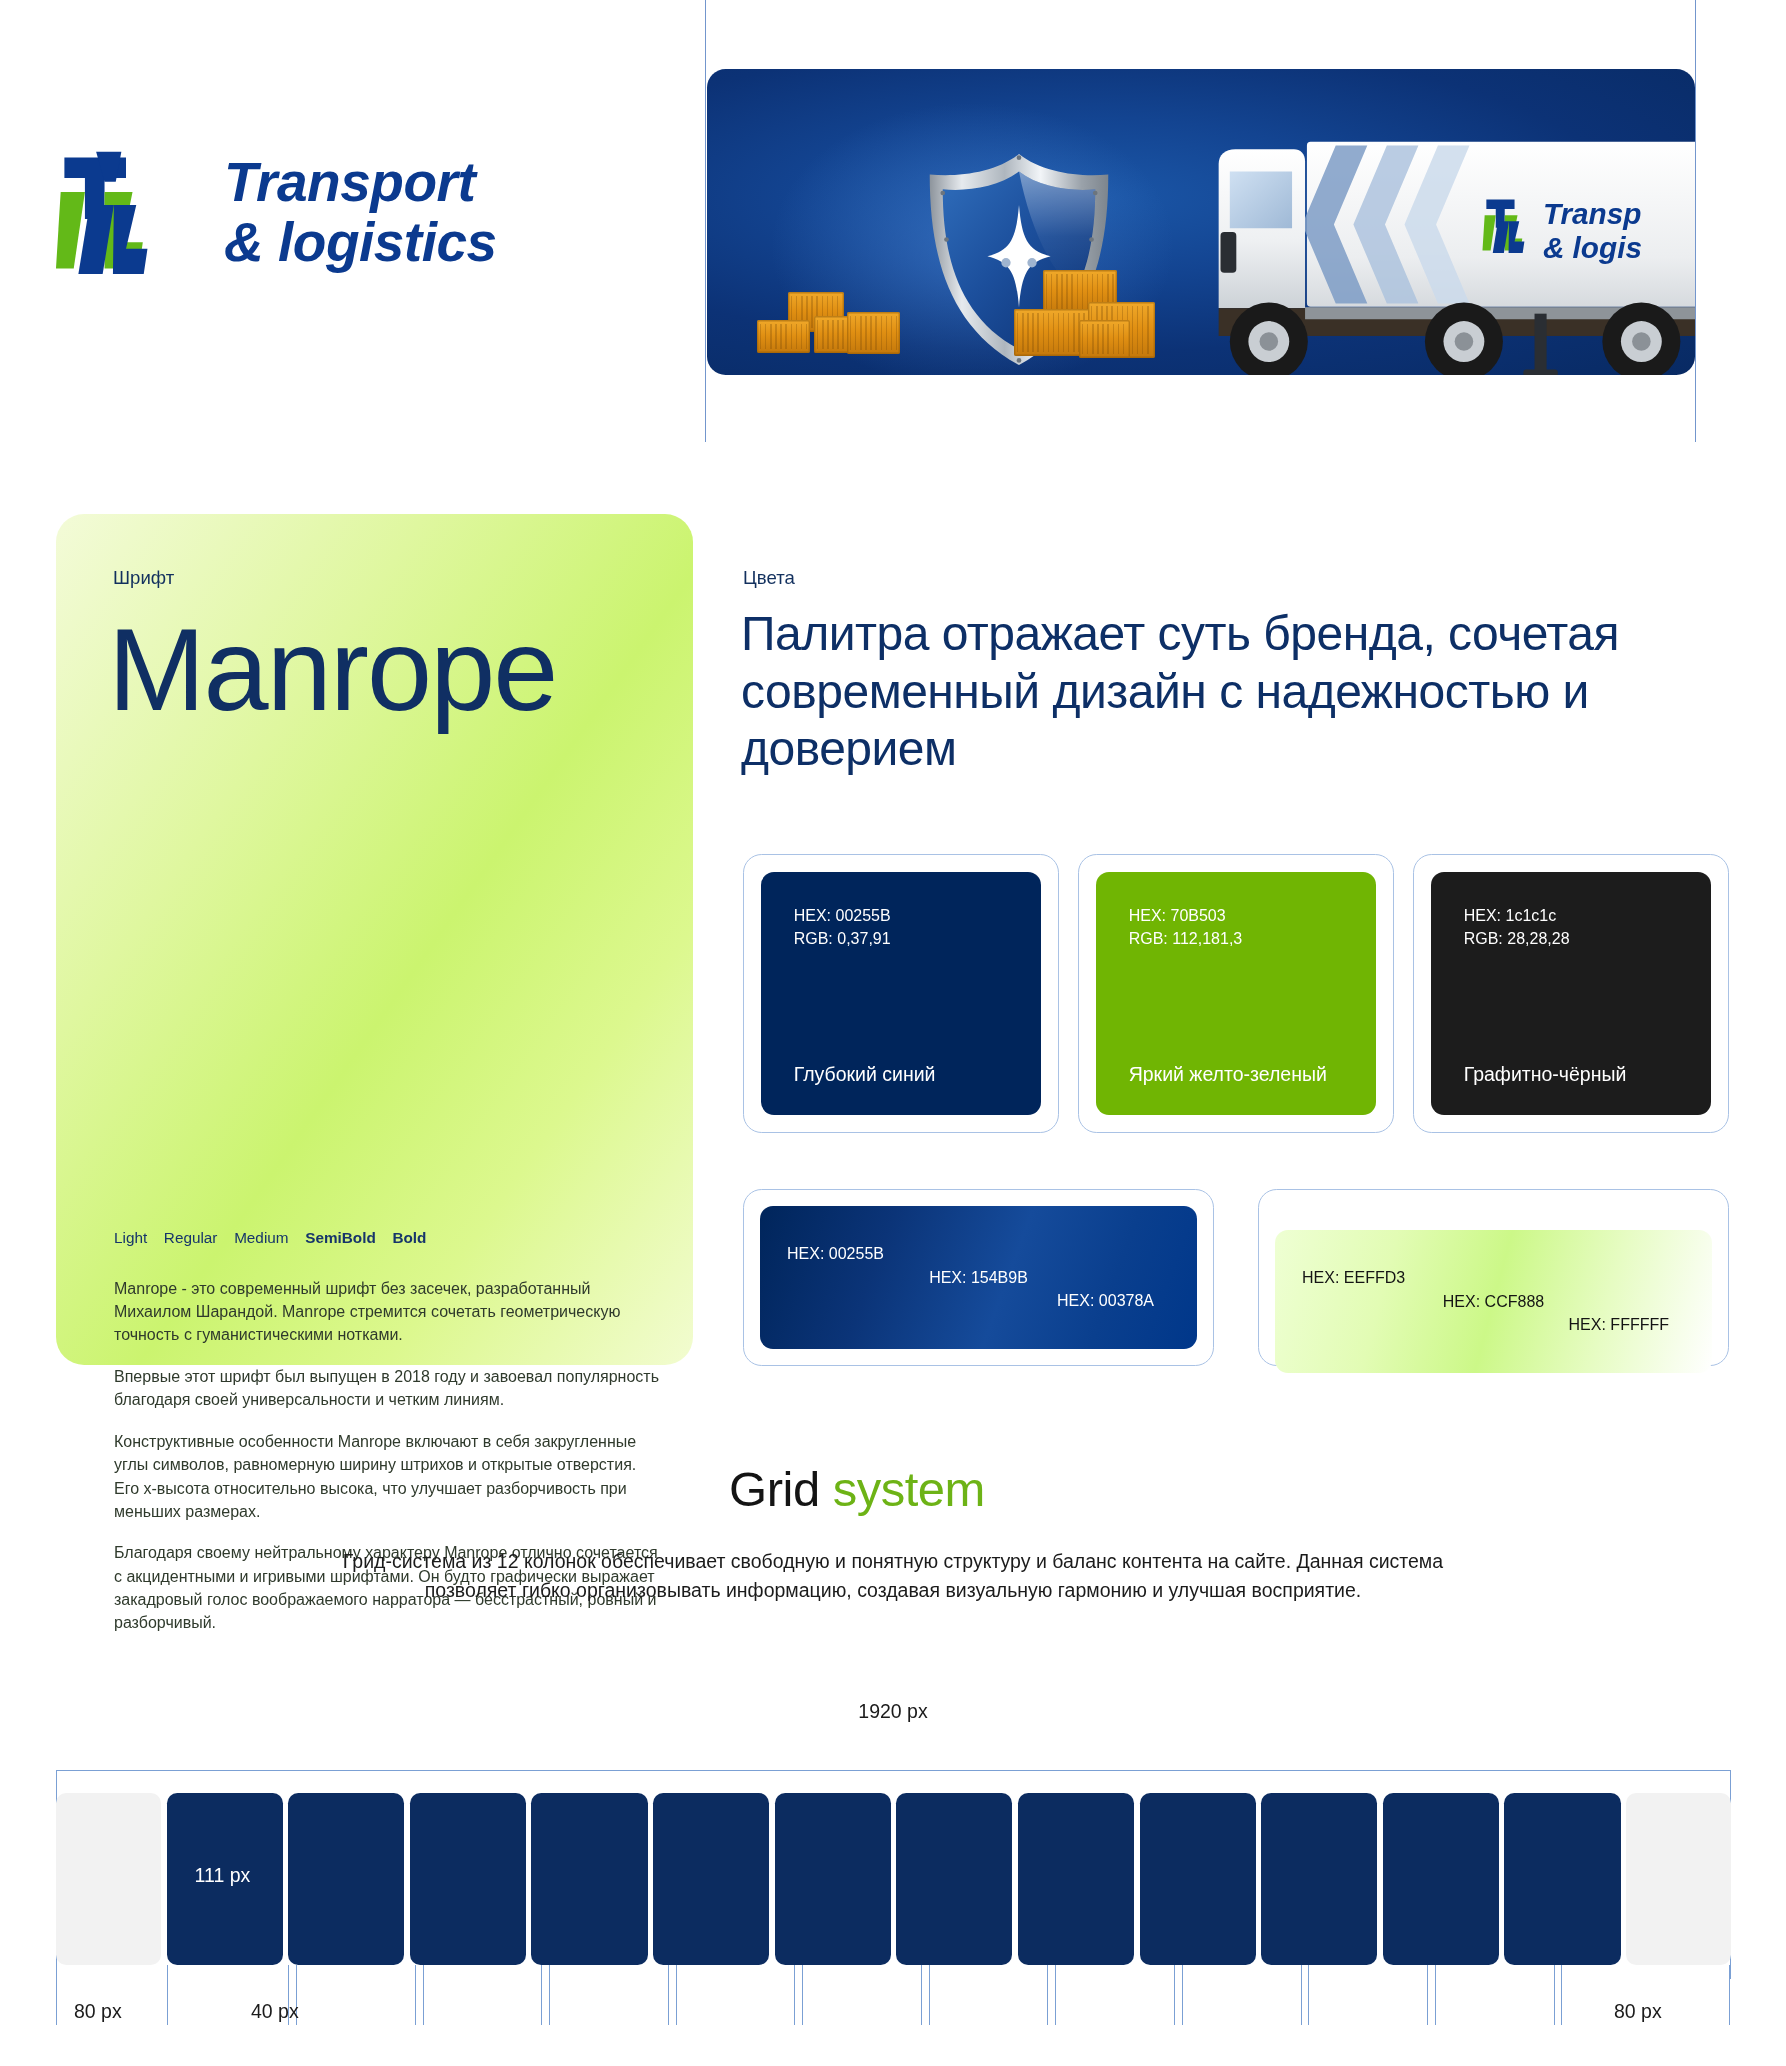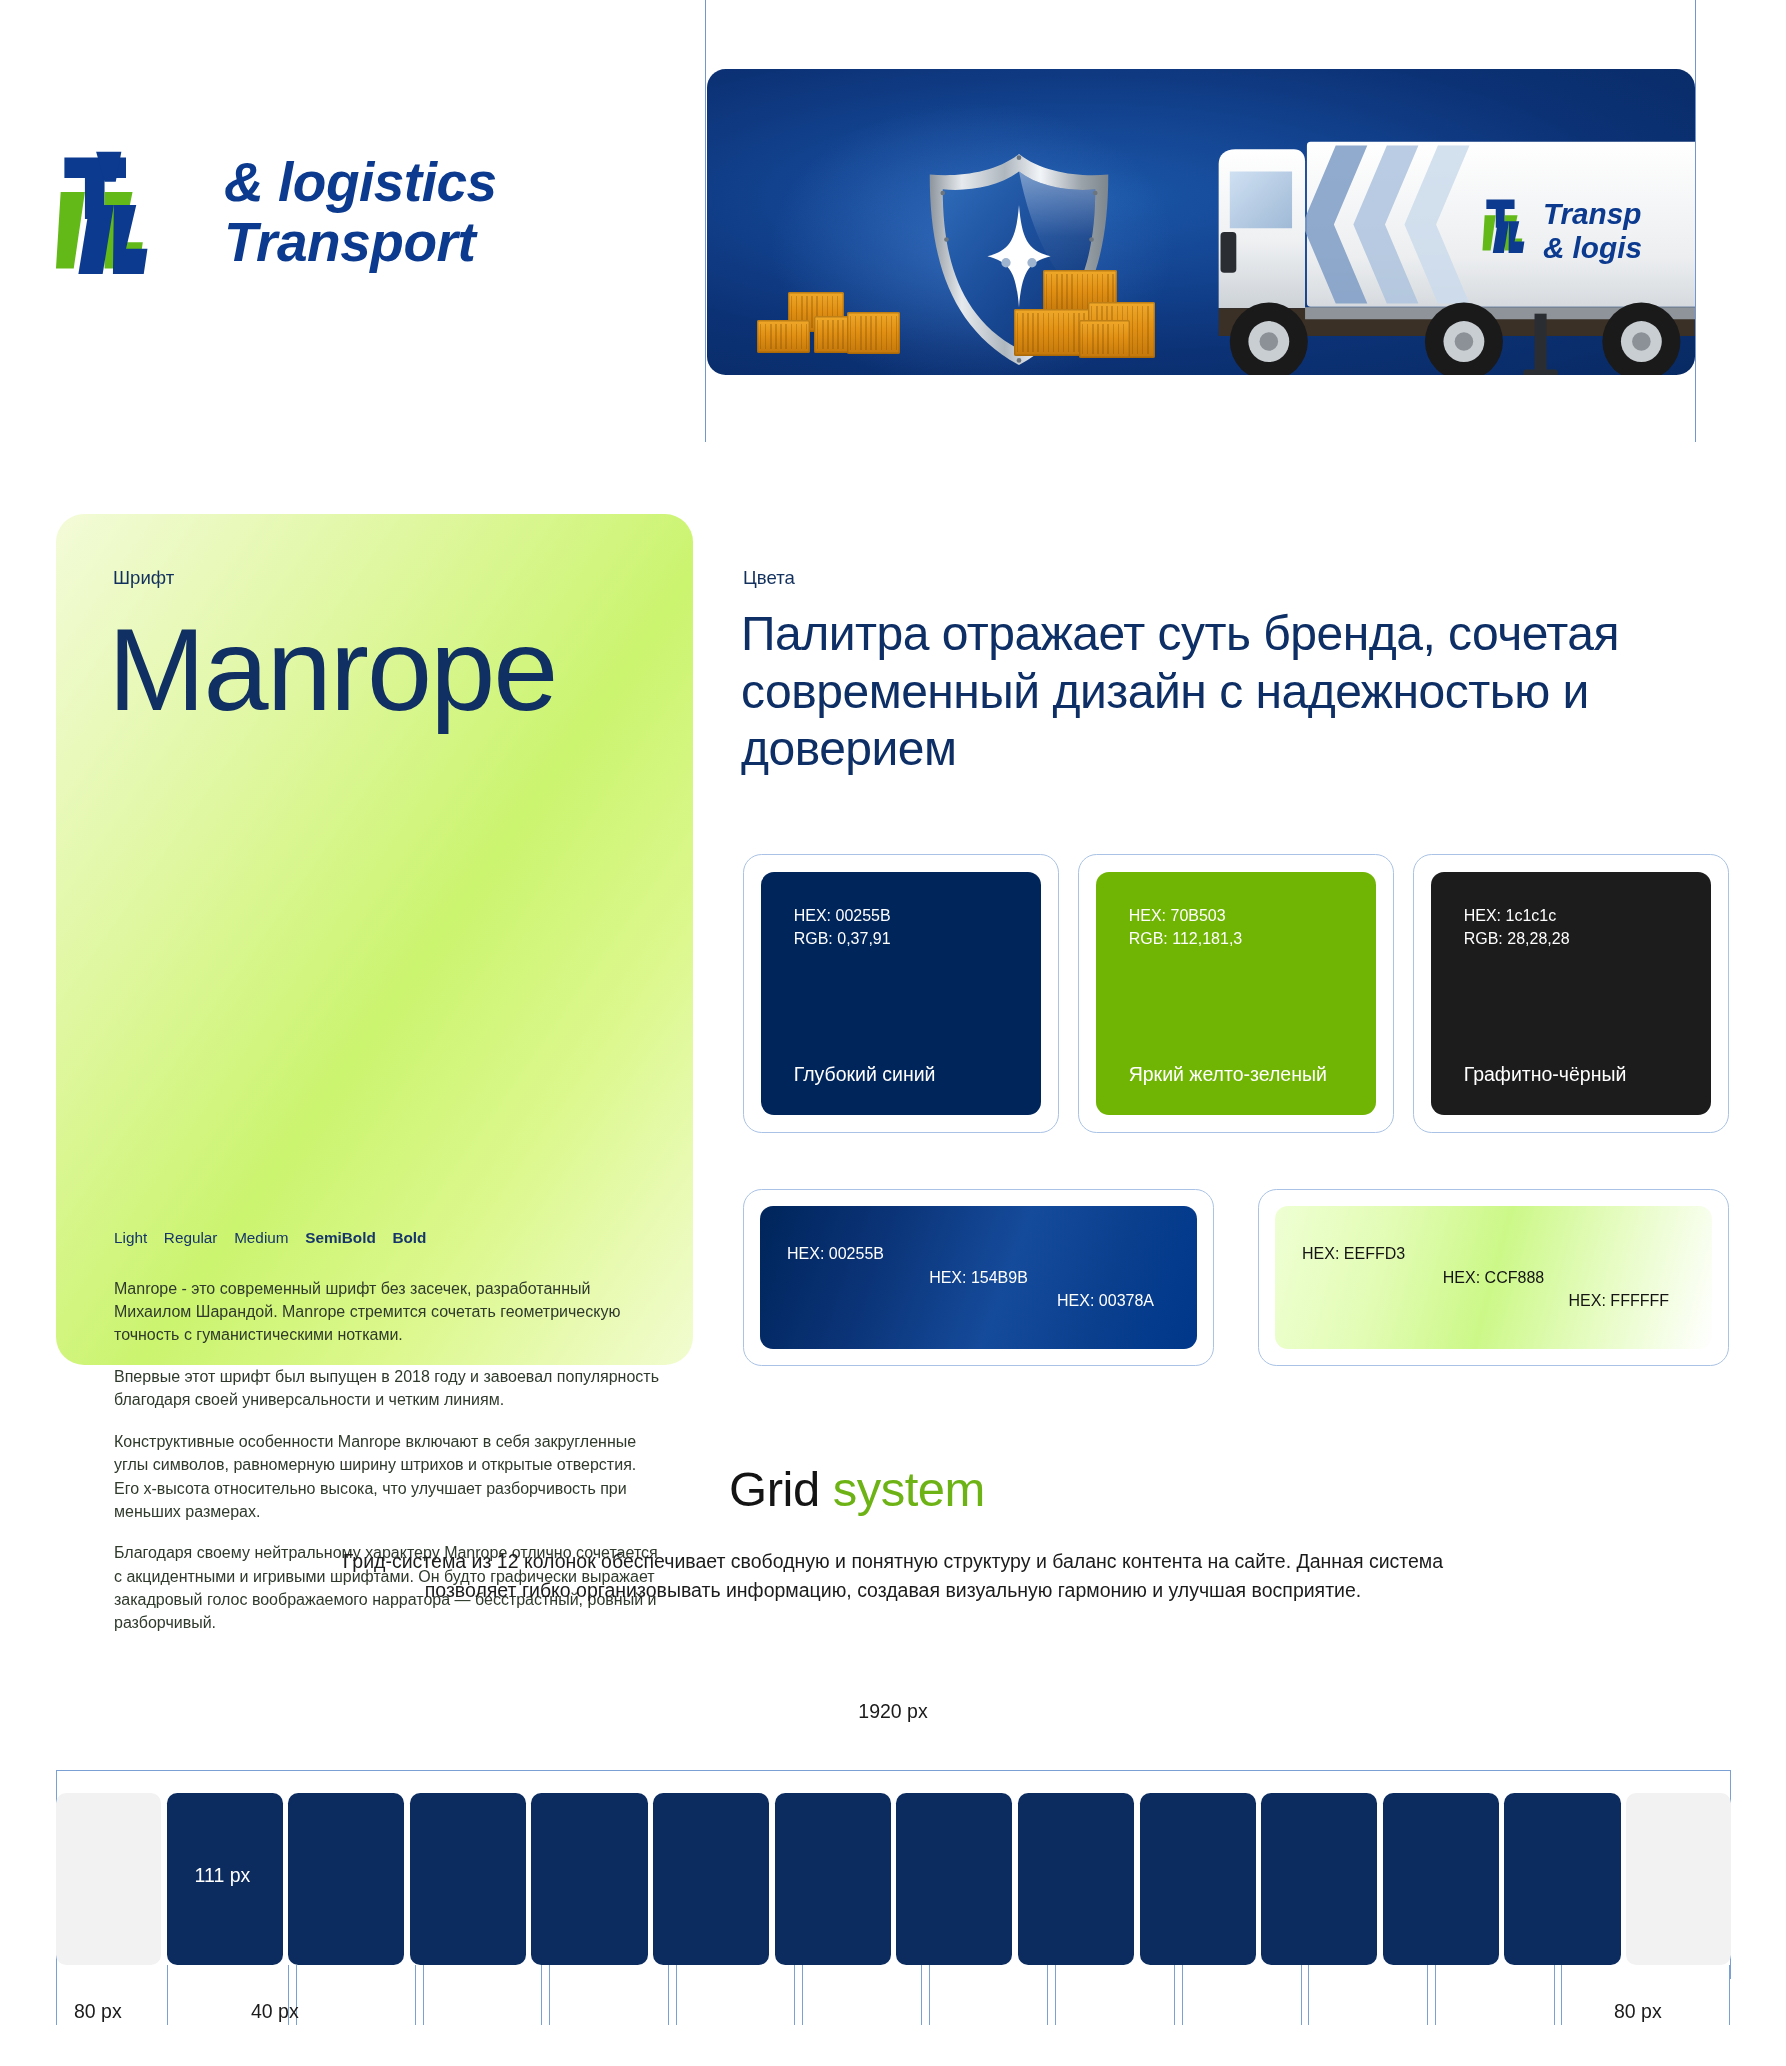--- a/index.html
+++ b/index.html
@@ -234,22 +234,22 @@
   <div id="header-logo">
     <svg id="logo-mark" viewBox="0 0 300 270">
       <path d="M18 18 L150 18 L150 62 L104 62 L104 150 L62 150 L62 62 L18 62 Z" fill="#0b3a8f"></path>
       <path d="M86 6 L140 6 L128 70 L104 70 Z" fill="#0b3a8f"></path>
       <path d="M10 92 L62 92 L38 256 L0 256 Z" fill="#63b918"></path>
       <path d="M104 92 L164 92 L142 200 L186 200 L178 256 L104 256 Z" fill="#63b918"></path>
       <path d="M72 120 L124 120 L100 268 L48 268 Z" fill="#0b3a8f"></path>
       <path d="M124 120 L172 120 L150 214 L196 214 L188 268 L122 268 Z" fill="#0b3a8f"></path>
     </svg>
     <div id="logo-words">
+      <div>Transport</div>
       <div>&amp; logistics</div>
-      <div>Transport</div>
     </div>
   </div>
 
   <div id="hero">
     <div class="hero-glow"></div>
 
     <svg id="shield" viewBox="0 0 400 470">
       <defs>
         <linearGradient id="steel" x1="0" y1="0" x2="1" y2="0">
           <stop offset="0%" stop-color="#8d949c"></stop>
@@ -406,21 +406,21 @@
 
   <div class="gr-card" style="left:743px; top:1189px; width:471px; height:177px;">
     <div class="gr-fill" style="background:linear-gradient(110deg,#00255B 0%,#0b3478 28%,#154B9B 56%,#0a3f8e 78%,#00378A 100%);">
       <div class="gr-stop s0" style="color:#fff;">HEX: 00255B</div>
       <div class="gr-stop s1" style="color:#fff;">HEX: 154B9B</div>
       <div class="gr-stop s2" style="color:#fff;">HEX: 00378A</div>
     </div>
   </div>
 
   <div class="gr-card" style="left:1258px; top:1189px; width:471px; height:177px;">
-    <div class="gr-fill" style="background:linear-gradient(105deg,#EEFFD3 0%,#e2fcb4 26%,#CCF888 50%,#e6fcc2 74%,#FFFFFF 100%);">
+    <div class="gr-fill" style="background:linear-gradient(105deg,#EEFFD3 0%,#e2fcb4 26%,#CCF888 50%,#e6fcc2 74%,#FFFFFF 100%);margin-top:24px;">
       <div class="gr-stop s0" style="color:#141414;">HEX: EEFFD3</div>
       <div class="gr-stop s1" style="color:#141414;">HEX: CCF888</div>
       <div class="gr-stop s2" style="color:#141414;">HEX: FFFFFF</div>
     </div>
   </div>
 
   <div id="grid-title">
     <span>Grid </span><span class="accent">system</span>
   </div>
   <div id="grid-desc">Грид-система из 12 колонок обеспечивает свободную и понятную структуру и баланс контента на сайте. Данная система позволяет гибко организовывать информацию, создавая визуальную гармонию и улучшая восприятие.</div>

